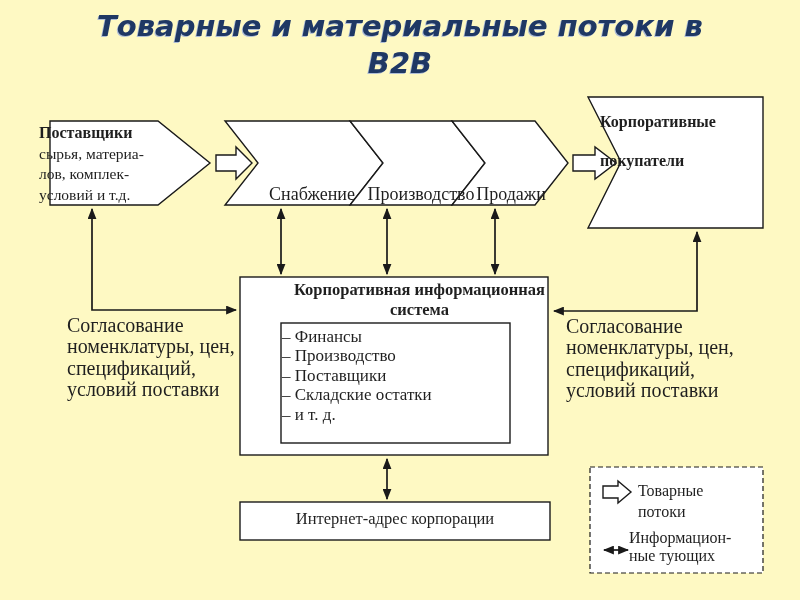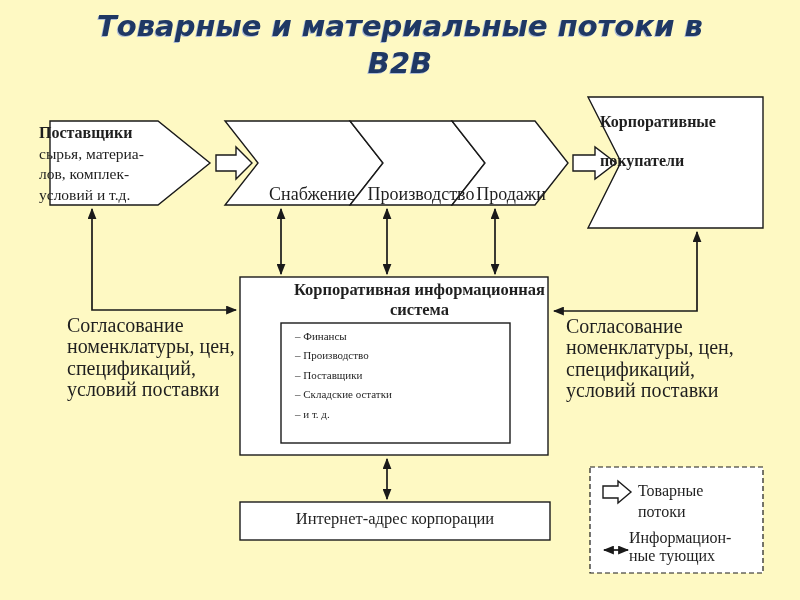--- a/index.html
+++ b/index.html
@@ -21,21 +21,21 @@
   .b{font-weight:bold;}
   .supplier{left:39px;top:123px;width:120px;font-size:15.5px;line-height:20.5px;}
   .supplier .b{font-size:16px;}
   .stage{position:absolute;top:153px;transform:translateX(-50%);
          font-size:18px;line-height:20px;white-space:nowrap;margin-top:31px;}
   .stage1{left:312px;} .stage2{left:421px;} .stage3{left:511px;}
   .buyers{left:600px;top:103px;width:152px;text-align:left;
           font-weight:bold;font-size:16px;line-height:38.5px;}
   .cis-title{left:241px;top:280px;width:357px;text-align:center;
              font-weight:bold;font-size:16.5px;line-height:20px;}
-  .cis-list{left:295px;top:327px;font-size:11px;line-height:19.4px;}
+  .cis-list{left:282px;top:327px;font-size:17px;line-height:19.4px;}
   .note{font-size:20px;line-height:21.4px;}
   .note-left{left:67px;top:315px;}
   .note-right{left:566px;top:316px;}
   .internet{left:241px;top:509px;width:308px;text-align:center;font-size:16.5px;}
   .legend-goods{left:638px;top:480px;font-size:16px;line-height:21px;}
   .legend-info{left:629px;top:529px;font-size:16px;line-height:17.5px;}
   .line{display:block;}
 </style>
 </head>
 <body>

